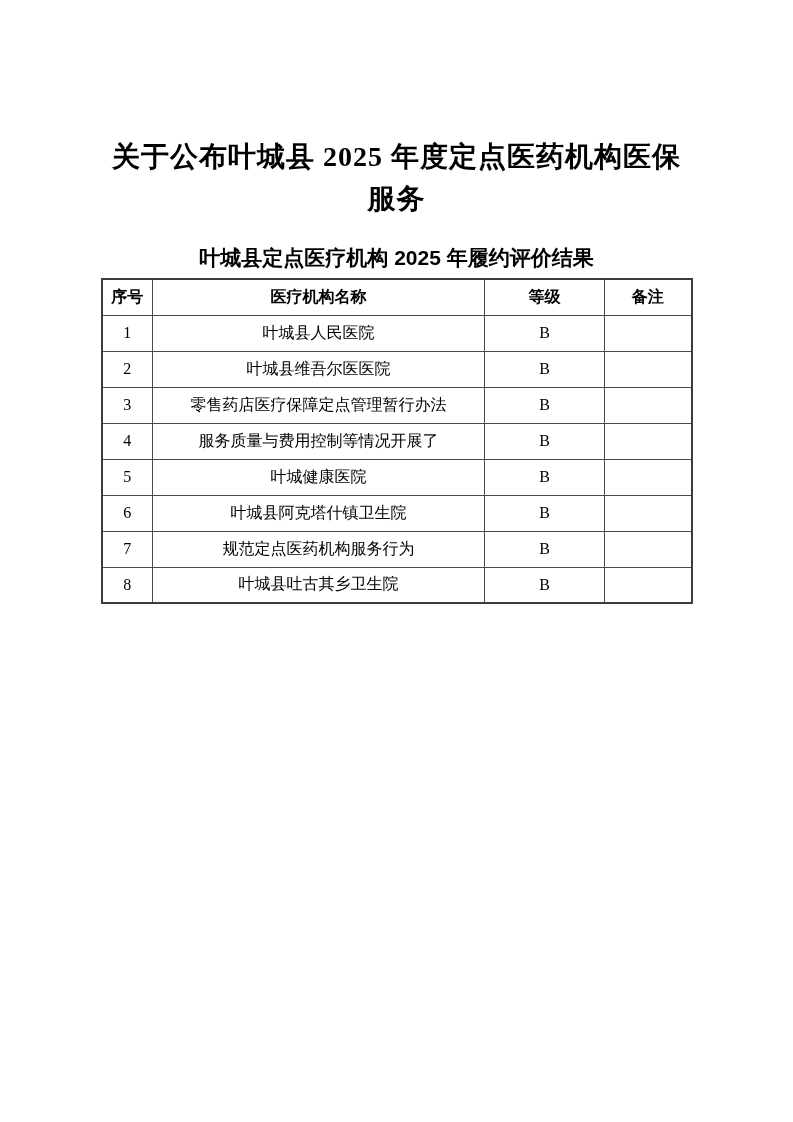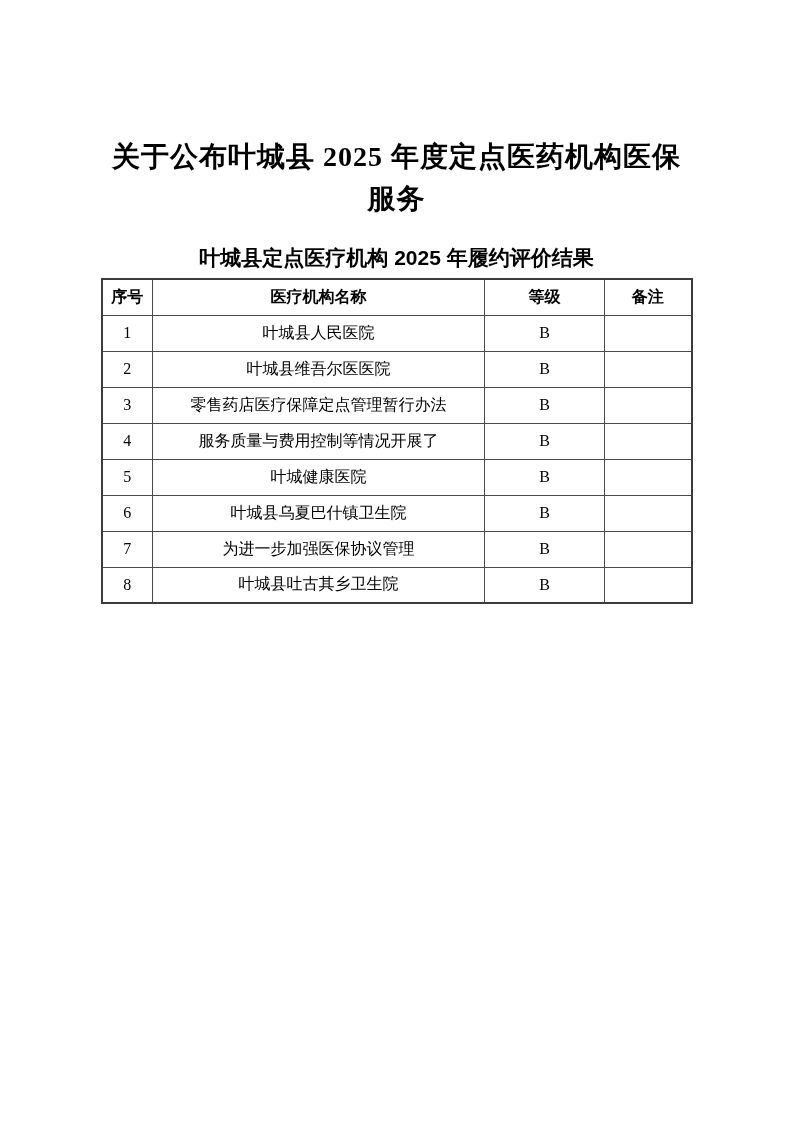--- a/index.html
+++ b/index.html
@@ -125,27 +125,27 @@
         <td></td>
       </tr>
       <tr>
         <td>5</td>
         <td>叶城健康医院</td>
         <td>B</td>
         <td></td>
       </tr>
       <tr>
         <td>6</td>
-        <td>叶城县乌夏巴什镇卫生院</td>
+        <td>叶城县阿克塔什镇卫生院</td>
         <td>B</td>
         <td></td>
       </tr>
       <tr>
         <td>7</td>
-        <td>为进一步加强医保协议管理</td>
+        <td>规范定点医药机构服务行为</td>
         <td>B</td>
         <td></td>
       </tr>
       <tr>
         <td>8</td>
         <td>叶城县吐古其乡卫生院</td>
         <td>B</td>
         <td></td>
       </tr>
     </tbody>

